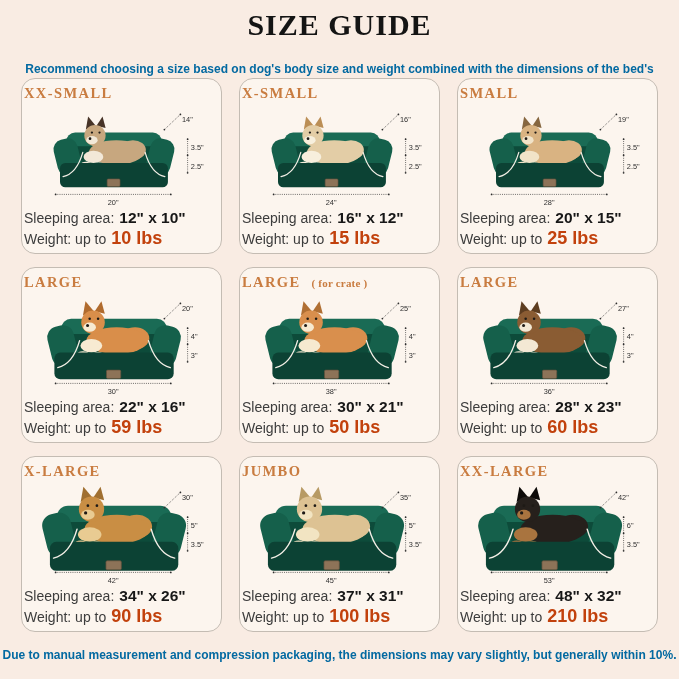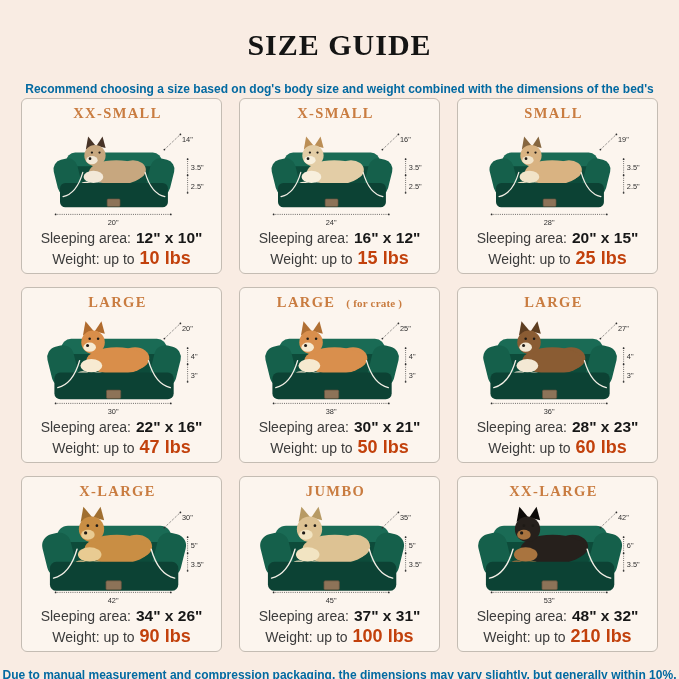--- a/index.html
+++ b/index.html
@@ -2,38 +2,38 @@
 <html style="--bed-back: #1a6b55; --bed-arm: #15604b; --bed-cushion: #0d4b3a; --bed-front: #0c4234; --tag: #8d7358;"><head>
 <meta charset="utf-8">
 <style>
   html,body{margin:0;padding:0;}
   body{
     width:679px;height:679px;overflow:hidden;
     background:#f9ece3;
     font-family:"Liberation Sans", sans-serif;
     -webkit-font-smoothing:antialiased;
   }
-  .header{text-align:center;padding-top:28px;height:68px;}
+  .header{text-align:center;padding-top:8px;height:68px;}
   .page-title{
     font-family:"Liberation Serif", serif;
     font-size:30px;font-weight:700;letter-spacing:1px;
     color:#141414;margin:0;line-height:34px;
   }
   .orange-note{
     font-size:12px;font-weight:700;color:#0369a1;
     margin-top:20px;line-height:15px;
   }
   .grid{
     display:grid;grid-template-columns:repeat(3,1fr);
     grid-template-rows:repeat(3,176px);
     gap:13px 17px;margin:2px 21px 0 21px;
   }
   .card{
-    background:#fcf5ee;border:1px solid #c4bcb3;border-radius:6px;
-    display:flex;flex-direction:column;align-items:center;
+    background:#fcf5ee;border:1px solid #c4bcb3;border-radius:14px;
+    display:flex;flex-direction:column;
     box-sizing:border-box;padding:5px 2px 3px 2px;
   }
   .card-title{
     font-family:"Liberation Serif", serif;
     font-size:14.5px;font-weight:700;letter-spacing:1.4px;
     color:#c97c40;line-height:18px;white-space:nowrap;
   }
   .card-note{
     font-size:11px;font-weight:600;letter-spacing:0.2px;margin-left:8px;
   }
@@ -292,21 +292,21 @@
         <circle cx="166" cy="113" r="1.1" class="dimdot"></circle>
         <text x="94" y="126" text-anchor="middle">30"</text>
       </g>
     </svg>
     <div class="txt-line">
       <span class="lbl-gray">Sleeping area:</span>
       <span class="sleep-val">22" x 16"</span>
     </div>
     <div class="txt-line">
       <span class="lbl-gray">Weight: up to</span>
-      <span class="weight-val">47 lbs</span>
+      <span class="weight-val">59 lbs</span>
     </div>
   </div>
     <div class="card" style="--dogP: #d98f4d; --dogS: #f6e9d0; --dogD: #b06f33;">
     <div class="card-title">
       <span>LARGE</span><span class="card-note"> ( for crate )</span>
     </div>
     <svg class="bed-svg" viewBox="0 0 210 130">
       <g transform="translate(94,68) scale(1.05) translate(-94,-68)">
         <g>
           <rect x="32" y="34" width="126" height="24" rx="12" class="bed-back"></rect>

